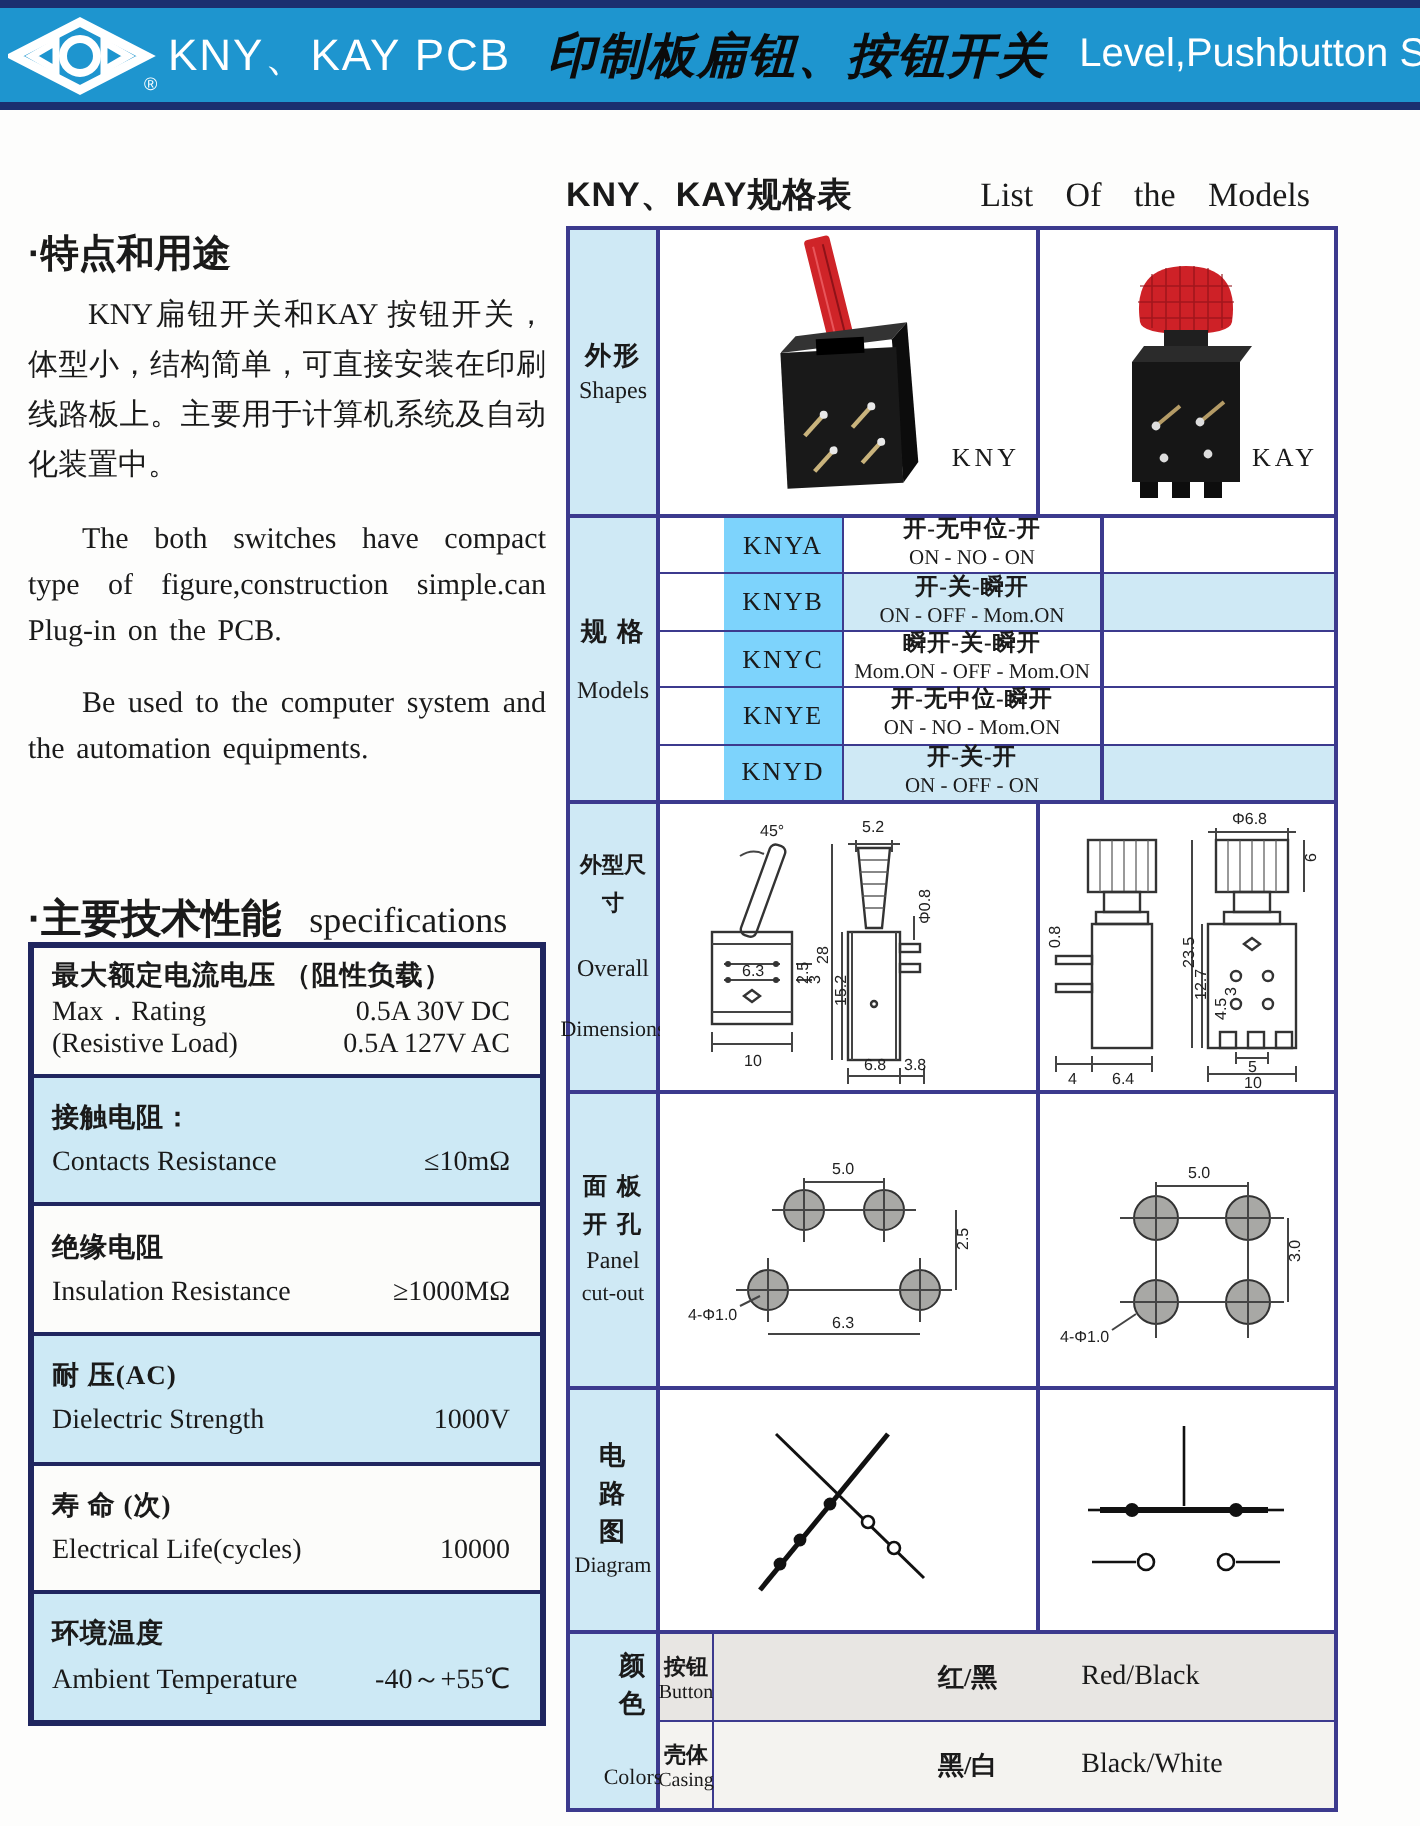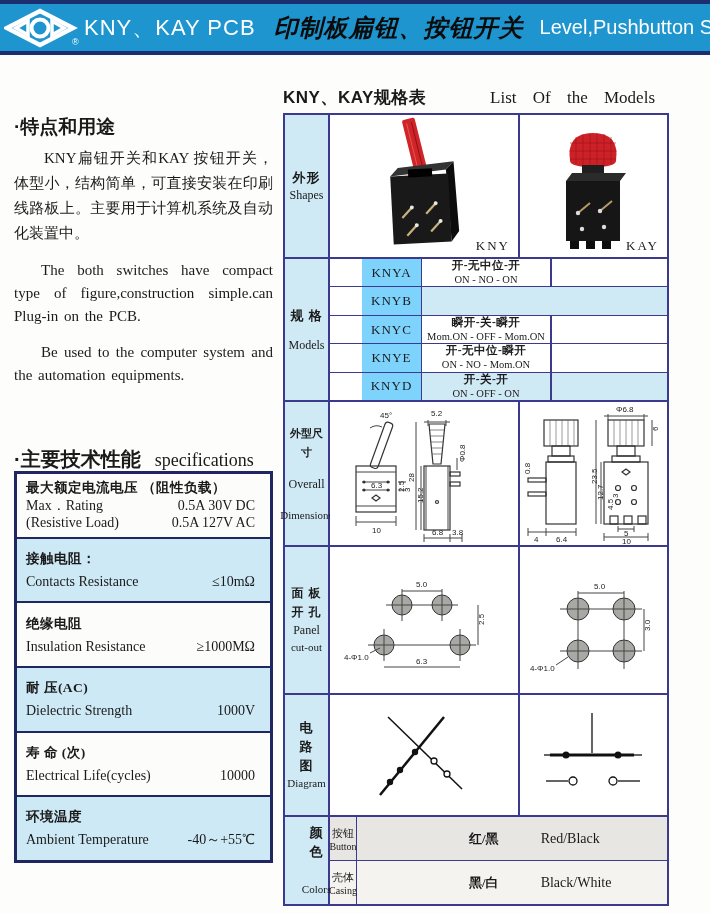--- a/index.html
+++ b/index.html
@@ -48,21 +48,21 @@
           box-sizing:border-box;display:flex;flex-direction:column;background:#fff;}
   .mrow{display:flex;border-bottom:2px solid #3c3a8e;box-sizing:border-box;}
   .mrow:last-child{border-bottom:none;}
   .lab{width:45px;flex:0 0 45px;background:#cfe9f5;border-right:2px solid #3c3a8e;box-sizing:border-box;
        display:flex;flex-direction:column;align-items:center;justify-content:center;text-align:center;}
   .lab .lcn{font-size:13px;font-weight:bold;letter-spacing:1px;line-height:19px;}
   .lab .len{font-size:12px;line-height:17px;}
   .cell{position:relative;box-sizing:border-box;background:#fff;}
   .cell.knycol{width:190px;flex:0 0 190px;border-right:2px solid #3c3a8e;}
   .cell.kaycol{flex:1 1 auto;}
-  .photo-cap{position:absolute;right:8px;bottom:3px;font-size:13px;letter-spacing:2px;}
+  .photo-cap{position:absolute;right:8px;bottom:20px;font-size:13px;letter-spacing:2px;}
 
   .r-shapes{height:144px;flex:0 0 144px;}
   .r-models{height:143px;flex:0 0 143px;}
   .r-dims{height:145px;flex:0 0 145px;}
   .r-panel{height:148px;flex:0 0 148px;}
   .r-diag{height:122px;flex:0 0 122px;}
   .r-colors{flex:1 1 auto;}
 
   .modrows{flex:1 1 auto;display:flex;flex-direction:column;}
   .modrow{flex:1 1 0;display:flex;border-bottom:1.5px solid #3c3a8e;box-sizing:border-box;}
@@ -74,21 +74,21 @@
   .mdesc .dcn{font-size:11.5px;font-weight:bold;letter-spacing:.5px;}
   .mdesc .den{font-size:10.5px;margin-top:1px;}
   .mkay{flex:1 1 auto;}
   .modrow.shade .mdesc,.modrow.shade .mkay{background:#cfe9f5;}
 
   .colbody{flex:1 1 auto;display:flex;flex-direction:column;}
   .colrow{flex:1 1 0;display:flex;border-bottom:1.5px solid #3c3a8e;box-sizing:border-box;}
   .colrow:last-child{border-bottom:none;}
   .part{width:27px;flex:0 0 27px;border-right:1.5px solid #3c3a8e;box-sizing:border-box;background:#fdfdfb;
         display:flex;flex-direction:column;align-items:center;justify-content:center;}
-  .part .pcn{font-size:11px;font-weight:normal;}
+  .part .pcn{font-size:11px;font-weight:bold;}
   .part .pen{font-size:10px;}
   .cval{flex:1 1 auto;display:flex;align-items:center;padding-left:112px;gap:42px;}
   .cval .vcn{font-size:13px;font-weight:bold;}
   .cval .ven{font-size:14px;}
   .colrow.c0 .cval,.colrow.c0 .part{background:#e8e6e3;}
   .colrow.c1 .cval,.colrow.c1 .part{background:#f4f3f0;}
   .colab{width:45px;flex:0 0 45px;padding-left:20px;}
 
   svg text{font-family:"Liberation Sans",sans-serif;font-size:8px;fill:#222;}
   .dline{stroke:#444;stroke-width:1;fill:none;}
@@ -252,20 +252,24 @@
         <div class="modrow">
           <div class="mname">KNYA</div>
           <div class="mdesc">
               <div class="dcn">开-无中位-开</div>
             <div class="den">ON - NO - ON</div>
             </div>
           <div class="mkay"></div>
         </div>
         <div class="modrow shade">
           <div class="mname">KNYB</div>
+          <div class="mdesc">
+              <div class="dcn">开-关-瞬开</div>
+            <div class="den">ON - OFF - Mom.ON</div>
+            </div>
           <div class="mkay"></div>
         </div>
         <div class="modrow">
           <div class="mname">KNYC</div>
           <div class="mdesc">
               <div class="dcn">瞬开-关-瞬开</div>
             <div class="den">Mom.ON - OFF - Mom.ON</div>
             </div>
           <div class="mkay"></div>
         </div>

